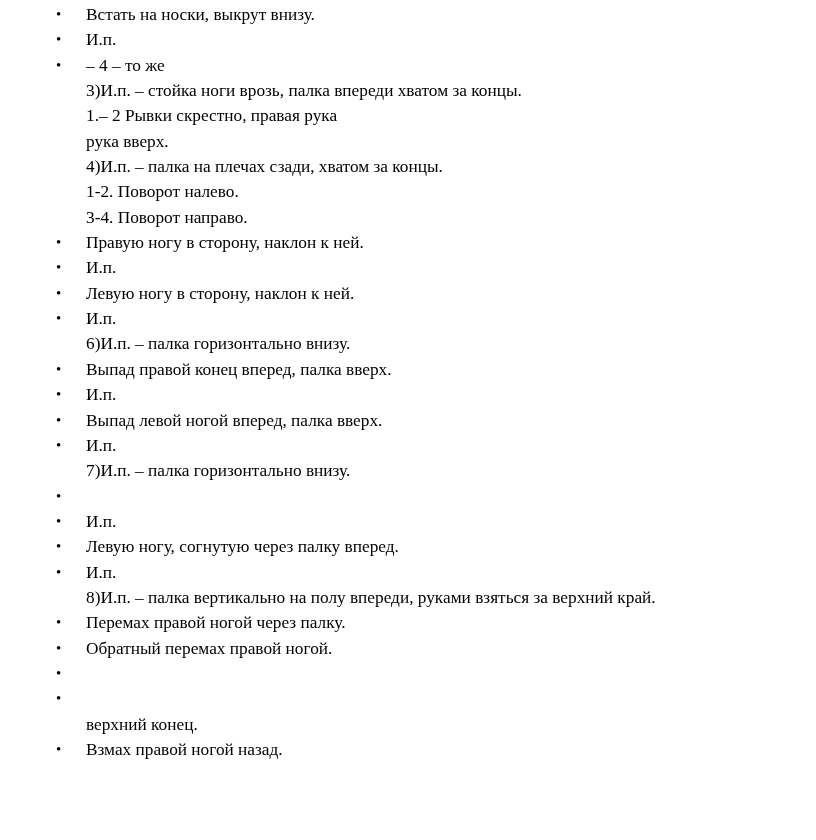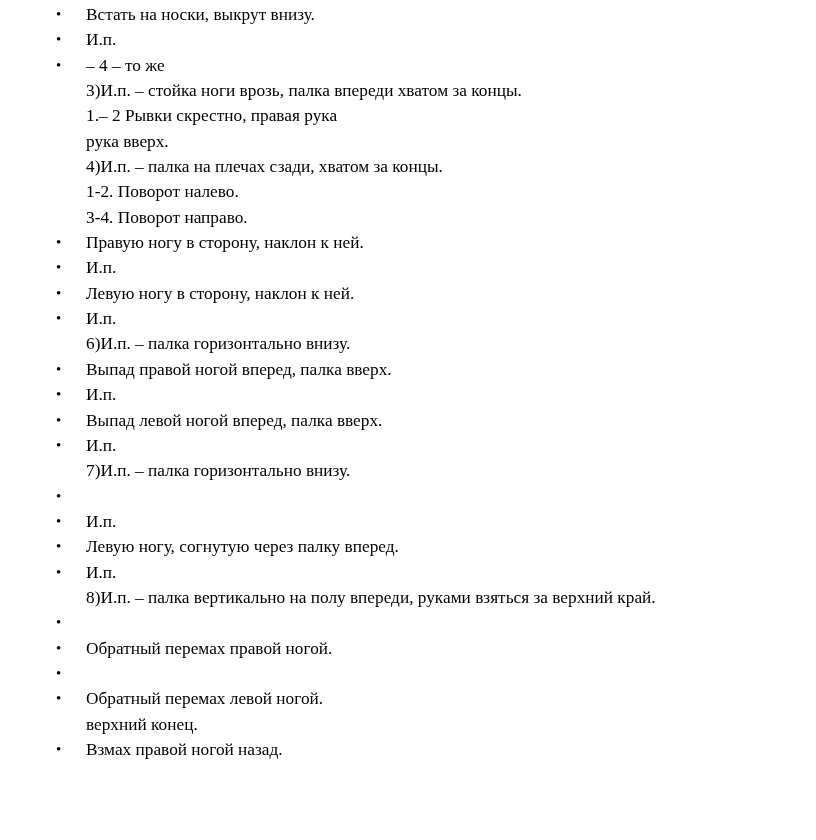--- a/index.html
+++ b/index.html
@@ -111,21 +111,21 @@
     <span class="text">И.п.</span>
   </div>
 
   <div class="line">
     
     <span class="text">6)И.п. – палка горизонтально внизу.</span>
   </div>
 
   <div class="line">
     <span class="bullet">•</span>
-    <span class="text">Выпад правой ногой вперед, палка вверх.</span>
+    <span class="text">Выпад правой конец вперед, палка вверх.</span>
   </div>
 
   <div class="line">
     <span class="bullet">•</span>
     <span class="text">И.п.</span>
   </div>
 
   <div class="line">
     <span class="bullet">•</span>
     <span class="text">Выпад левой ногой вперед, палка вверх.</span>
@@ -160,34 +160,34 @@
     <span class="text">И.п.</span>
   </div>
 
   <div class="line">
     
     <span class="text">8)И.п. – палка вертикально на полу впереди, руками взяться за верхний край.</span>
   </div>
 
   <div class="line">
     <span class="bullet">•</span>
+    <span class="text">Перемах правой ногой через палку.</span>
   </div>
 
   <div class="line">
     <span class="bullet">•</span>
     <span class="text">Обратный перемах правой ногой.</span>
   </div>
 
   <div class="line">
     <span class="bullet">•</span>
   </div>
 
   <div class="line">
     <span class="bullet">•</span>
-    <span class="text">Обратный перемах левой ногой.</span>
   </div>
 
 
   <div class="line">
     
     <span class="text">верхний конец.</span>
   </div>
 
   <div class="line">
     <span class="bullet">•</span>

